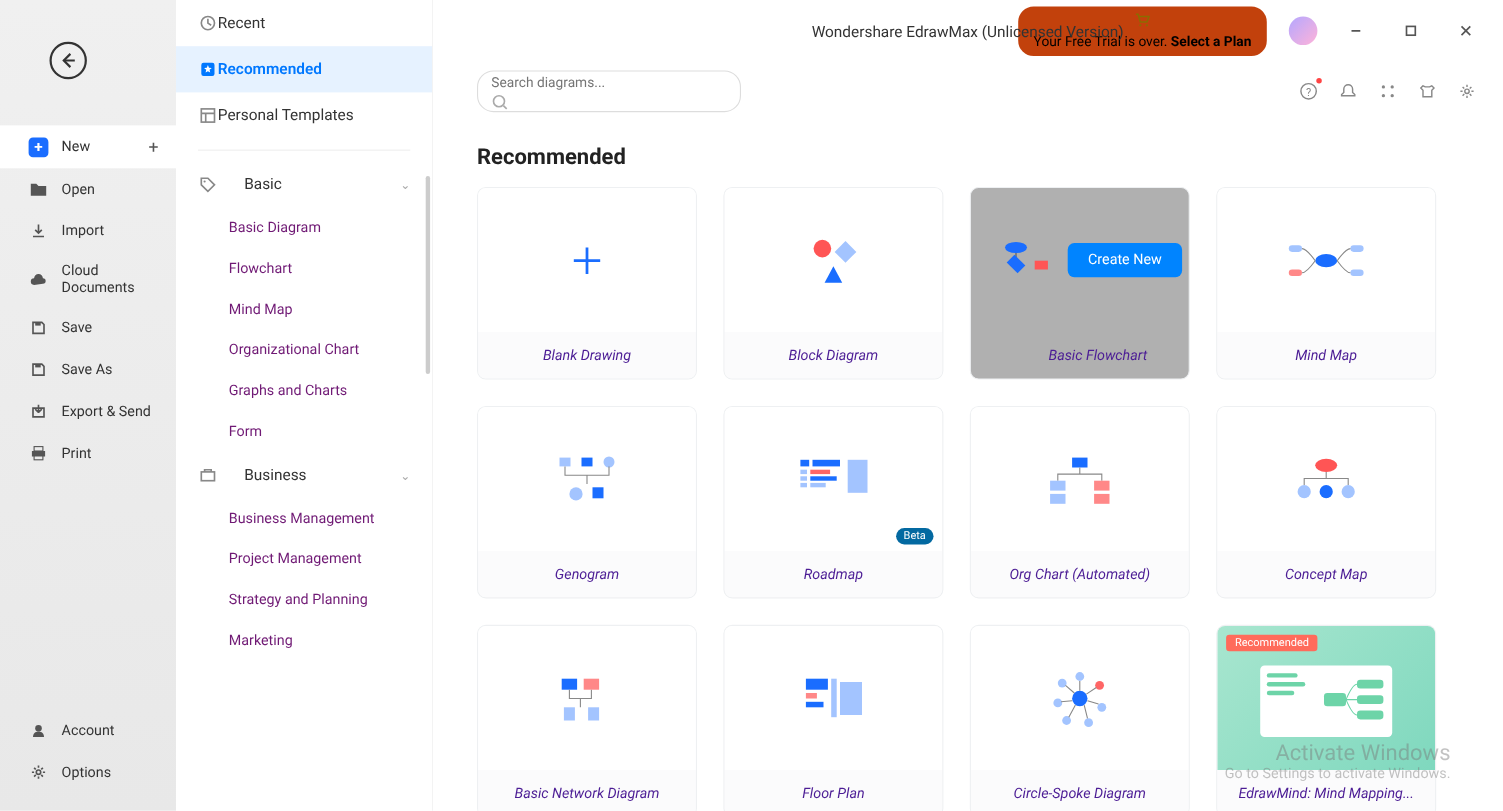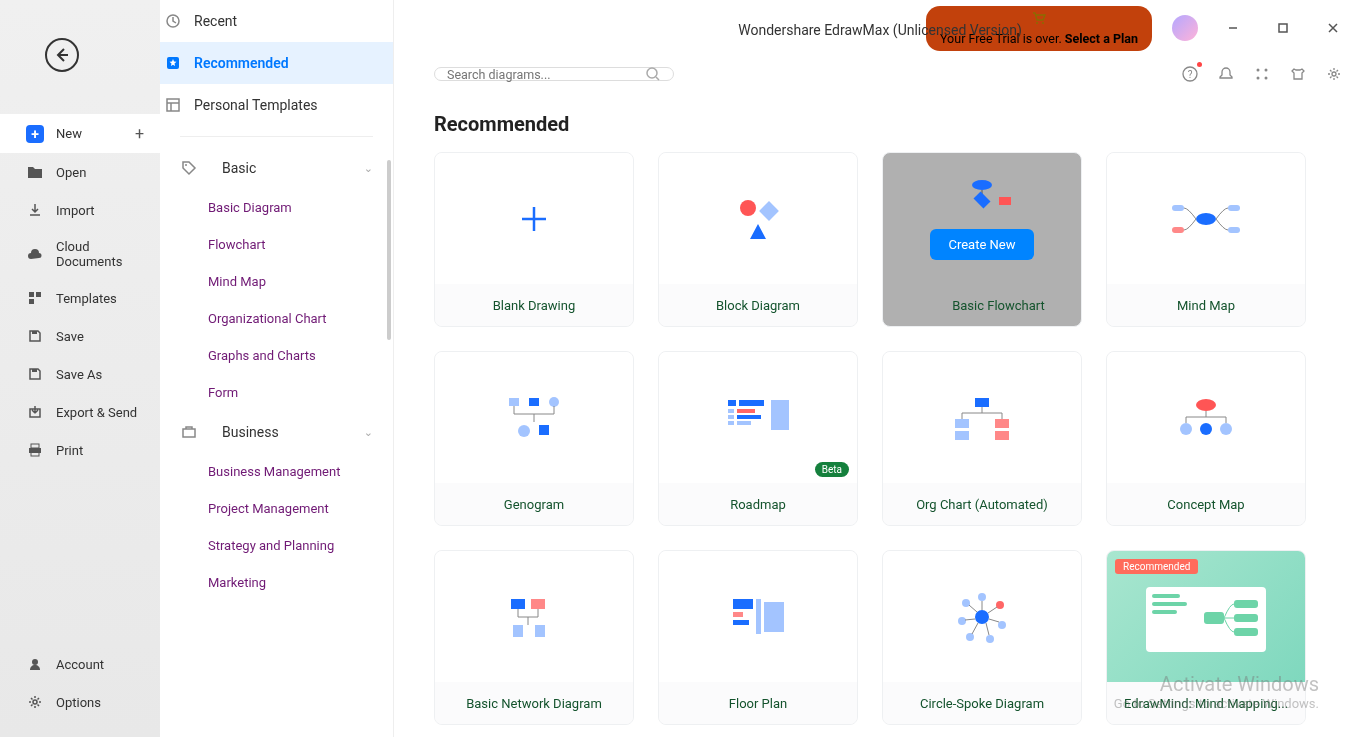--- a/index.html
+++ b/index.html
@@ -52,22 +52,21 @@
     
     .category-panel {
       width: 234px;
       background: #fff;
       border-right: 1px solid #eee;
       overflow-y: auto;
       position: relative;
     }
     .cat-item {
       display: flex; align-items: center;
-      padding: 12px 4px;
-      gap: 12px;
+      padding: 12px 20px;
       font-size: 14px;
       cursor: pointer;
       color: #333;
     }
     .cat-item.selected {
       background: #e6f2ff;
       color: #0078ff;
       font-weight: 600;
     }
     .cat-icon { width: 18px; height: 18px; display: flex; align-items: center; justify-content: center; color: #888; flex-shrink: 0; }
@@ -140,26 +139,27 @@
     }
     .win-btn { width: 30px; height: 30px; display:flex; align-items:center; justify-content:center; cursor:pointer; color:#555; }
     
     .search-row {
       display: flex;
       align-items: center;
       padding: 8px 22px 0 40px;
     }
     .search-box {
       width: 240px;
-      height: 14px;
+      height: 38px;
       border: 1px solid #ddd;
       border-radius: 15px;
       display: flex;
-      align-items: center;
+      align-items: flex-start;
       padding: 0 12px;
+      flex-direction: column;
     }
     .search-box input {
       flex: 1;
       border: none;
       outline: none;
       font-size: 12.5px;
       color: #999;
       background: transparent;
     }
     .small-icons { margin-left: auto; display: flex; gap: 16px; align-items:center;}
@@ -191,40 +191,41 @@
       align-items: center;
       justify-content: center;
       background: #fff;
     }
     .card-label {
       height: 42px;
       display: flex;
       align-items: center;
       justify-content: center;
       font-size: 13px;
-      color: #14532d;
+      color: #4c1d95;
       background: #fbfbfc;
+      font-style: italic;
     }
     .card.hovered { background: #b0b0b0; }
     .card.hovered .card-preview { background: transparent; }
     .card.hovered .card-label { background: transparent; margin-left: 33px; }
     .create-btn {
       background: #0084ff;
       color: #fff;
       border: none;
       border-radius: 6px;
       padding: 8px 18px;
       font-size: 13px;
       cursor: pointer;
     }
     .badge {
       position: absolute;
       right: 8px;
       bottom: 48px;
-      background: #15803d;
+      background: #0369a1;
       color: #fff;
       font-size: 10px;
       padding: 2px 7px;
       border-radius: 8px;
     }
     .rec-badge {
       position:absolute;
       top:8px; left:8px;
       background:#ff6b5b;
       color:#fff;
@@ -280,30 +281,20 @@
         </span>
       <span>Import</span>
     </div>
     <div class="nav-item">
       <span class="nav-icon">
           <svg width="16" height="12" viewBox="0 0 16 12">
             <path d="M4 11a3 3 0 010-6 4 4 0 018 0 2.5 2.5 0 010 5z" fill="#555"></path>
           </svg>
         </span>
       <span>Cloud Documents</span>
-    </div>
-    <div class="nav-item">
-      <span class="nav-icon">
-          <svg width="14" height="14" viewBox="0 0 14 14">
-            <rect x="1" y="1" width="5" height="5" fill="#555"></rect>
-            <rect x="8" y="1" width="5" height="5" fill="#555"></rect>
-            <rect x="1" y="8" width="5" height="5" fill="#555"></rect>
-          </svg>
-        </span>
-      <span>Templates</span>
     </div>
     <div class="nav-item">
       <span class="nav-icon">
           <svg width="14" height="14" viewBox="0 0 14 14">
             <path d="M2 2h8l2 2v8H2z" fill="none" stroke="#555" stroke-width="1.5"></path>
             <rect x="4" y="2" width="5" height="3" fill="#555"></rect>
           </svg>
         </span>
       <span>Save</span>
     </div>
@@ -507,21 +498,21 @@
           <svg width="60" height="50">
             <circle cx="20" cy="14" r="8" fill="#ff5555"></circle>
             <rect x="34" y="10" width="14" height="14" fill="#a3c4ff" transform="rotate(45 41 17)"></rect>
             <path d="M22 45 L30 30 L38 45 Z" fill="#1a6dff"></path>
           </svg>
         </div>
         <div class="card-label">Block Diagram</div>
       </div>
       <div class="card hovered">
         <div class="card-preview">
-          <div style="display: flex; flex-direction: column; align-items: center; gap: 12px;">
+          <div style="display: flex; flex-direction: row; align-items: center; gap: 12px;">
             <svg width="70" height="40">
               <ellipse cx="35" cy="8" rx="10" ry="5" fill="#1a6dff"></ellipse>
               <path d="M35 13v5" stroke="#555"></path>
               <rect x="28" y="18" width="14" height="10" fill="#1a6dff" transform="rotate(45 35 23)"></rect>
               <rect x="52" y="20" width="12" height="8" fill="#ff5555"></rect>
             </svg>
             <button class="create-btn">Create New</button>
           </div>
         </div>
         <div class="card-label">Basic Flowchart</div>

